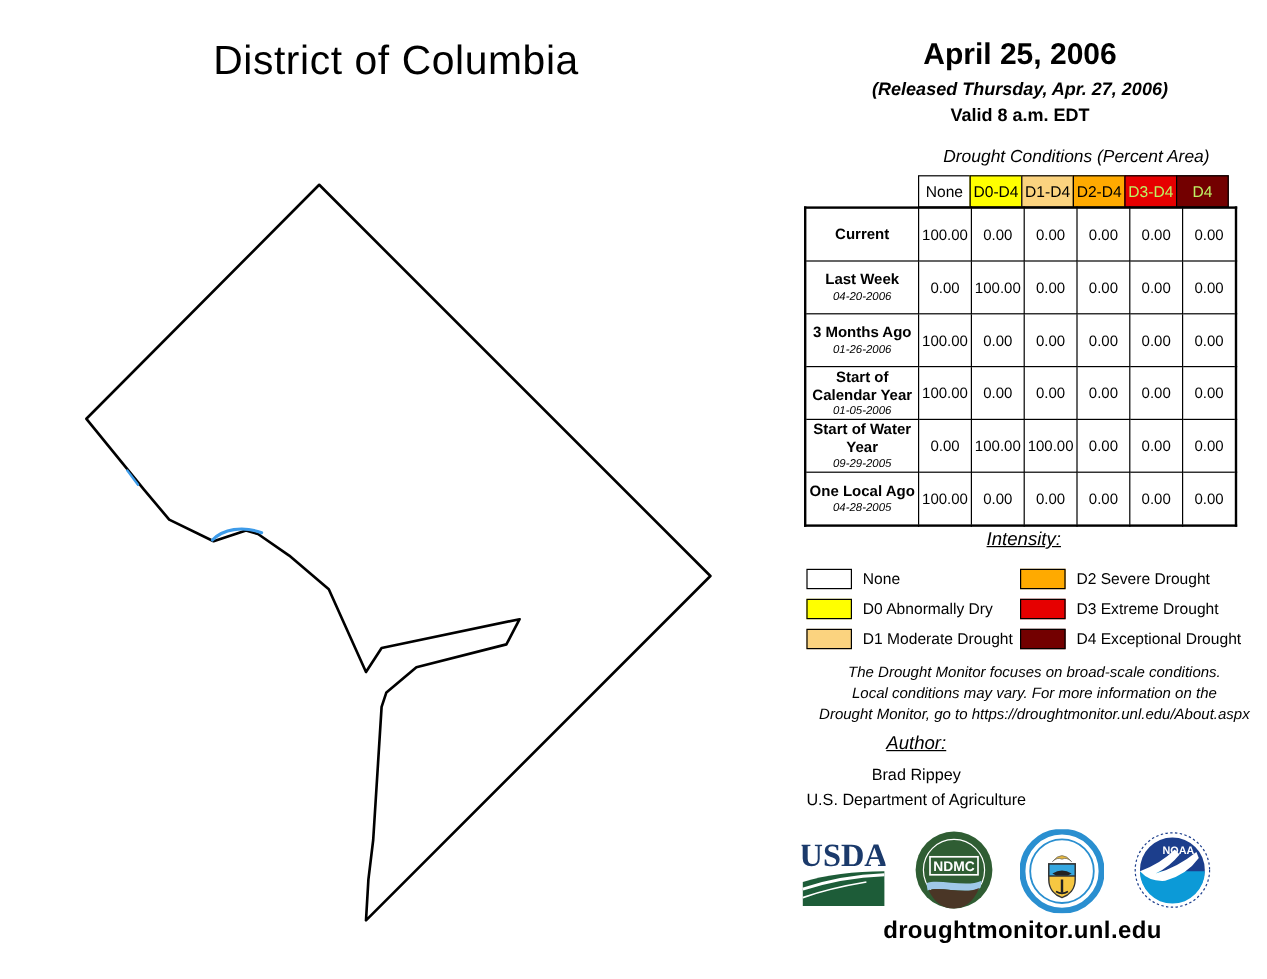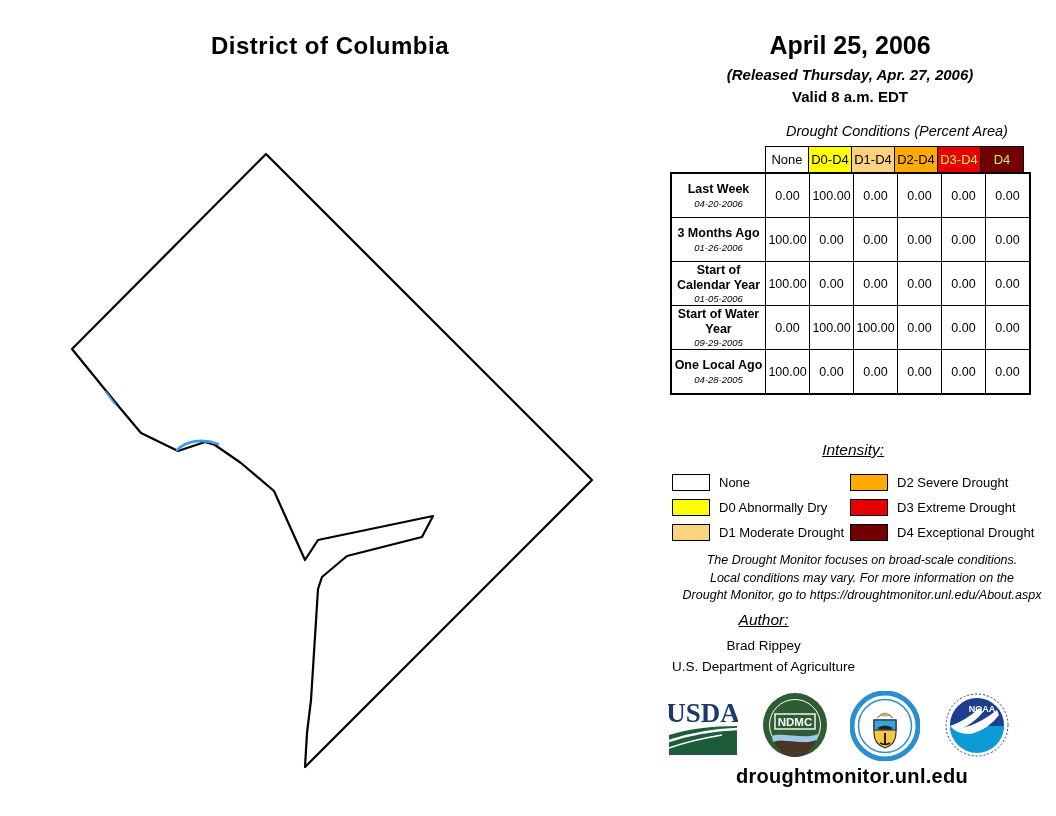--- a/index.html
+++ b/index.html
@@ -5,21 +5,21 @@
   html,body{margin:0;padding:0;}
   body{
     width:1056px;height:816px;position:relative;background:#fff;overflow:hidden;
     font-family:"Liberation Sans", sans-serif;color:#000;
   }
   .abs{position:absolute;text-align:center;}
 
   
   .left-header{left:40px;top:26px;width:580px;text-align:center;}
   .report-title{font-size:23px;font-weight:bold;font-style:italic;}
-  .region-title{font-size:24px;font-weight:bold;margin-top:6px;letter-spacing:.5px;}
+  .region-title{font-size:34px;font-weight:normal;margin-top:6px;letter-spacing:.5px;}
 
   
   .date-block{left:672px;top:31px;width:356px;text-align:center;}
   .map-date{font-size:25px;font-weight:bold;}
   .release-date{font-size:15px;font-weight:bold;font-style:italic;margin-top:6px;}
   .valid-time{font-size:15px;font-weight:bold;margin-top:5px;}
 
   
   .table-title{left:737px;top:123px;width:320px;text-align:center;font-style:italic;font-size:14.5px;}
   .col-headers{left:765px;top:146px;display:flex;}
@@ -95,20 +95,32 @@
   <div class="hc" style="background-color: rgb(251, 211, 127);">D1-D4</div>
   <div class="hc" style="background-color: rgb(255, 170, 0);">D2-D4</div>
   <div class="hc light" style="background-color: rgb(230, 0, 0);">D3-D4</div>
   <div class="hc light" style="background-color: rgb(115, 0, 0);">D4</div>
 </div>
 
 <table class="cond">
   <tbody>
     <tr>
       <td class="lbl">
+        <div class="rl">Current</div>
+
+      </td>
+      <td class="val">100.00</td>
+      <td class="val">0.00</td>
+      <td class="val">0.00</td>
+      <td class="val">0.00</td>
+      <td class="val">0.00</td>
+      <td class="val">0.00</td>
+    </tr>
+    <tr>
+      <td class="lbl">
         <div class="rl">Last Week</div>
         <div class="rd">04-20-2006</div>
       </td>
       <td class="val">0.00</td>
       <td class="val">100.00</td>
       <td class="val">0.00</td>
       <td class="val">0.00</td>
       <td class="val">0.00</td>
       <td class="val">0.00</td>
     </tr>

